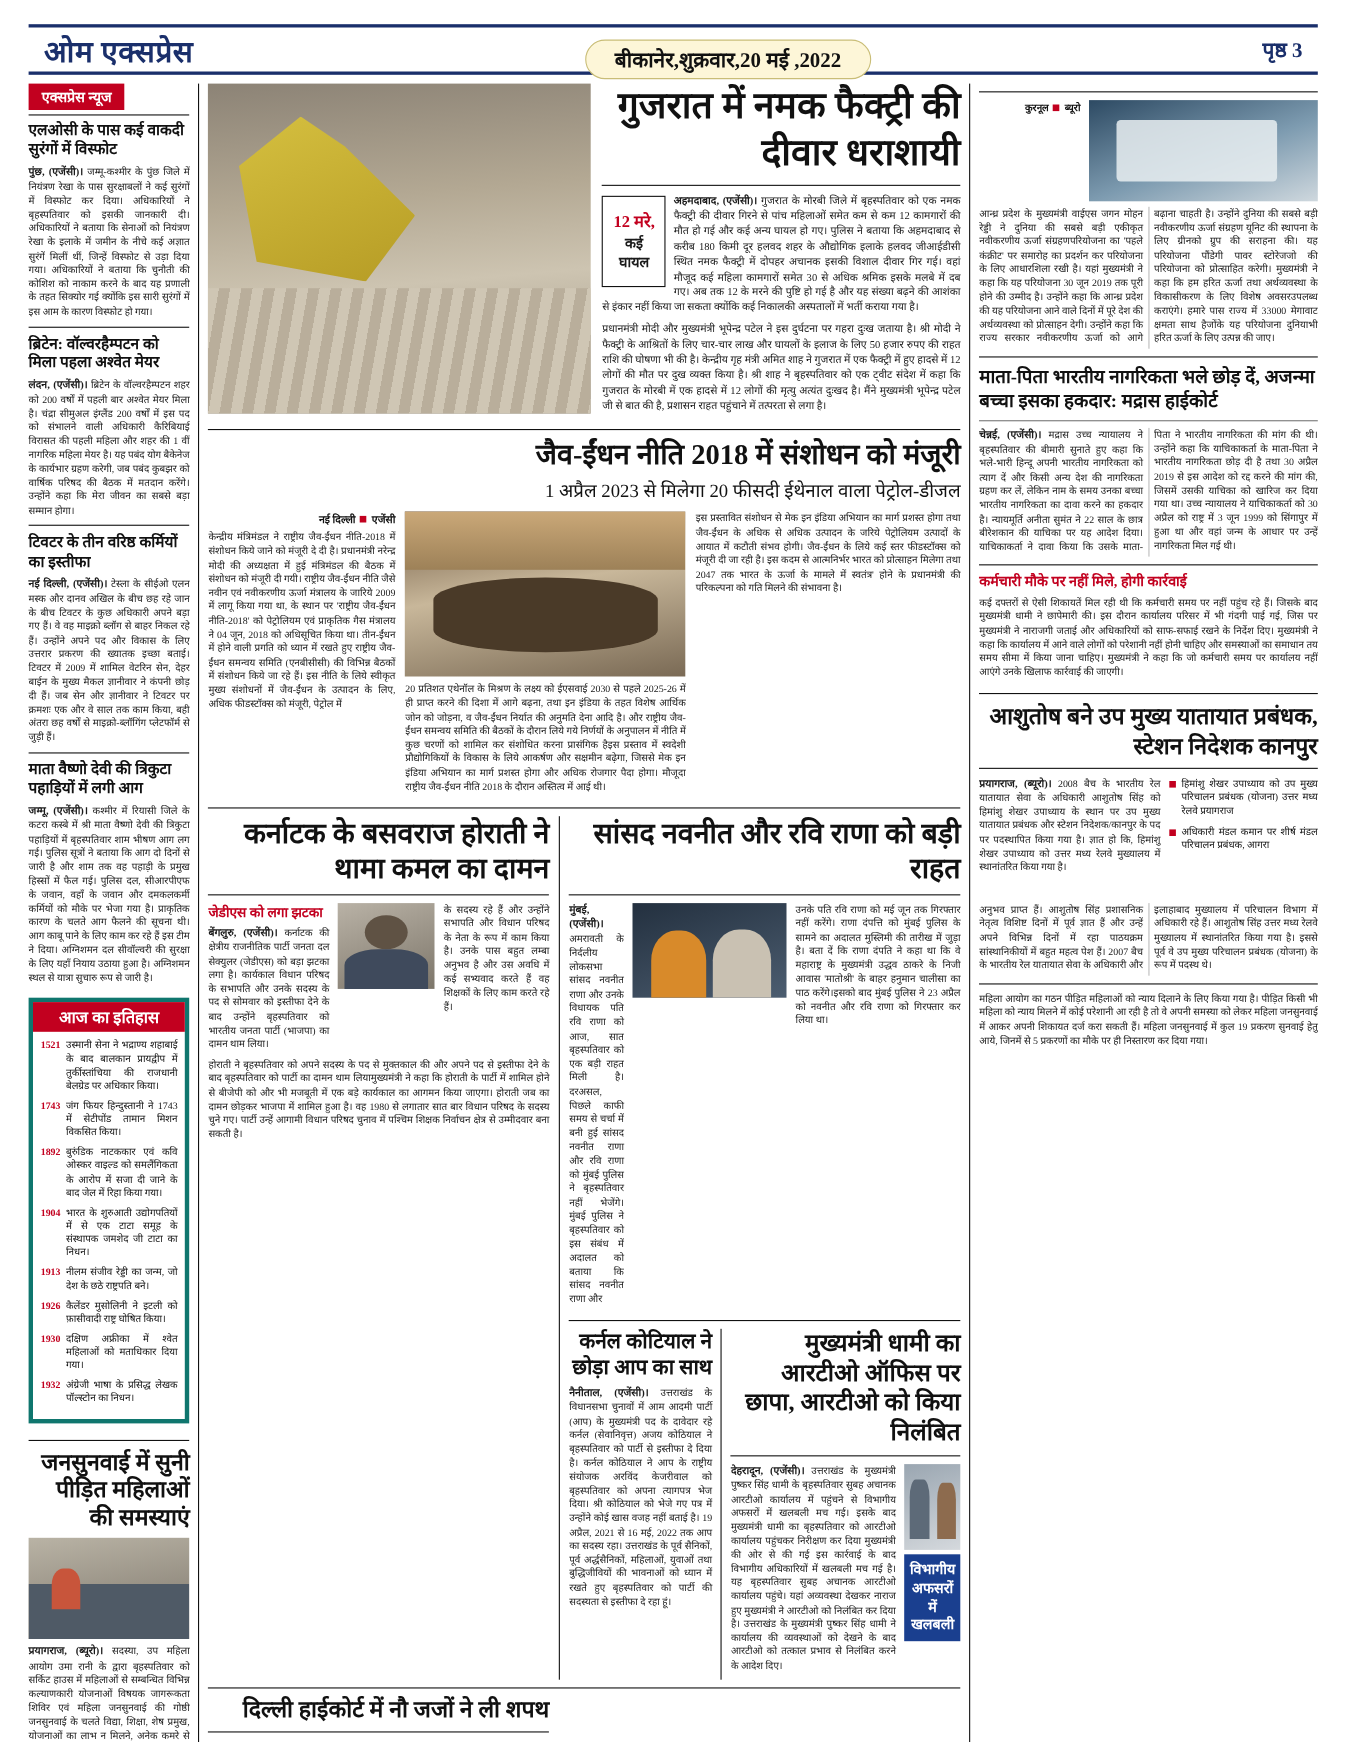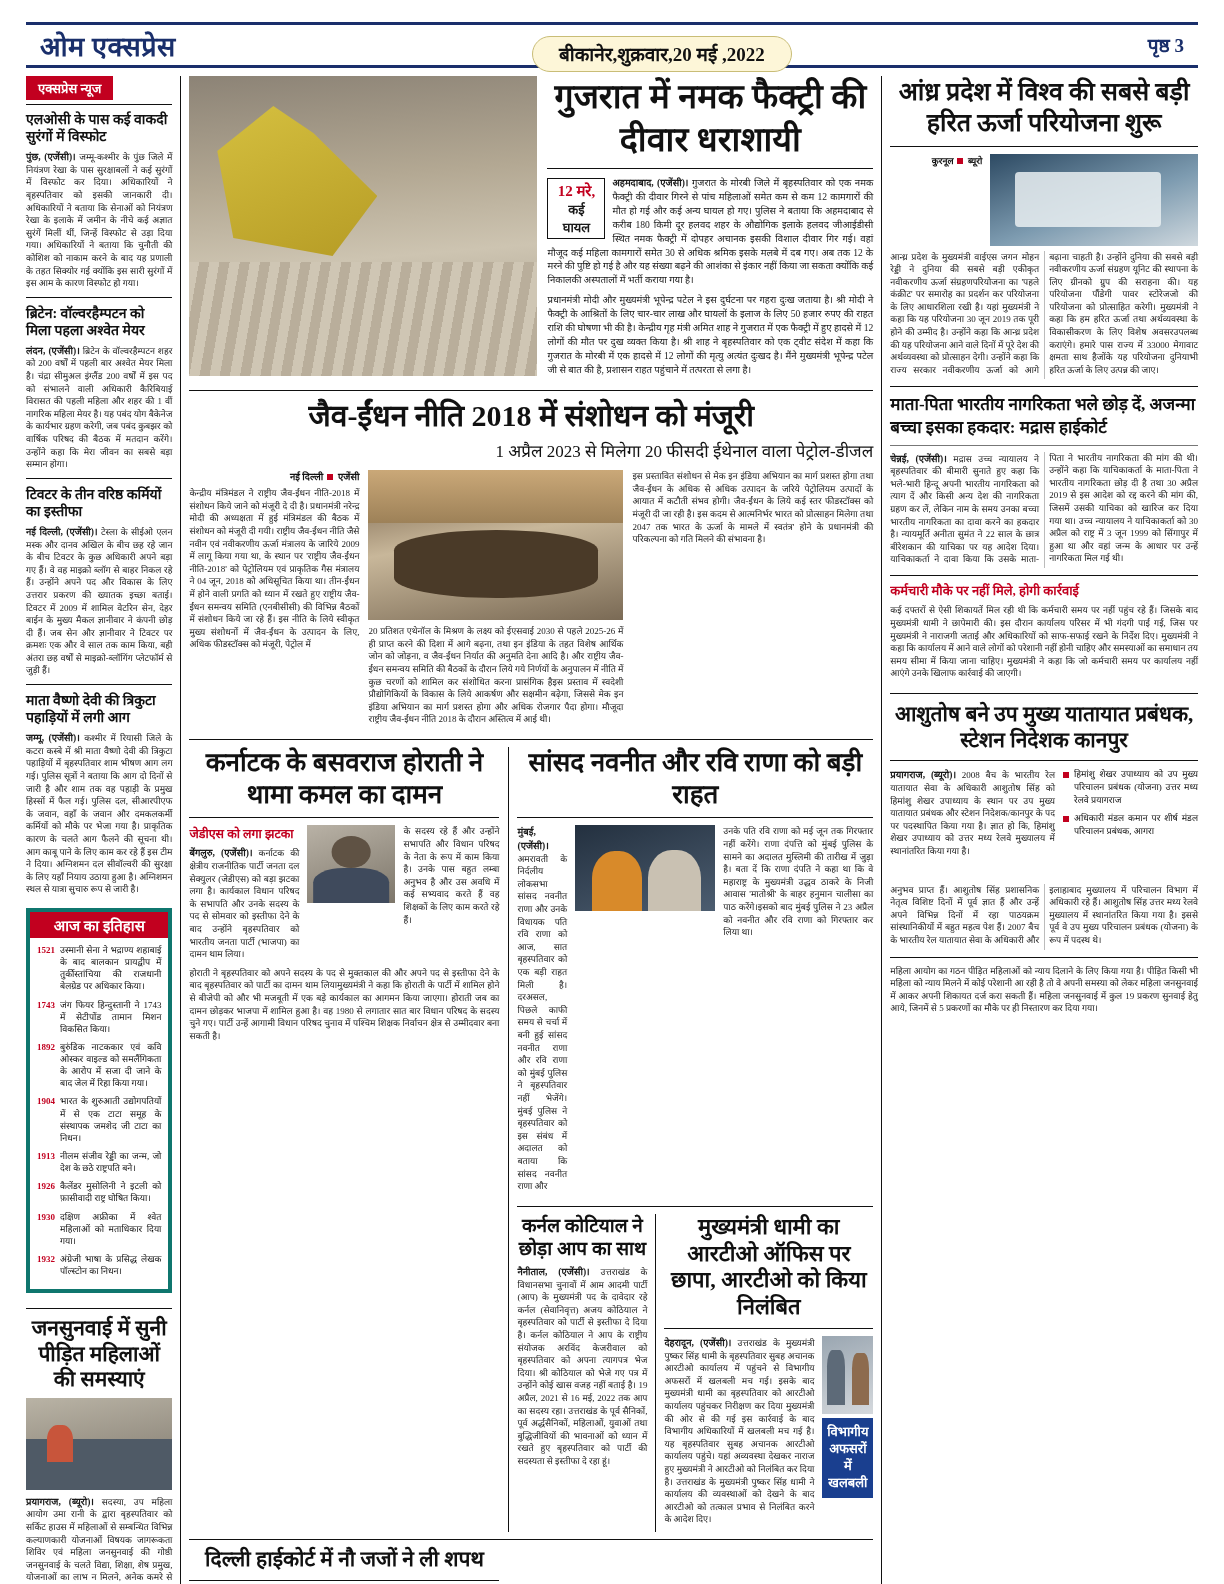--- a/index.html
+++ b/index.html
@@ -143,21 +143,21 @@
     background:#4f5a66;
   }
   .ph-hall:after{
     content:""; position:absolute; left:14%; top:30%; width:18%; height:40%;
     background:#c8553b; border-radius:40% 40% 0 0;
   }
 
   
   .callout {
     border:1px solid #111;
-    padding:2px 6px;
+    padding:13px 6px;
     text-align:center;
     font-family:"Liberation Serif", serif;
     font-weight:bold;
     font-size:13px;
     line-height:1.35;
     width:58px;
     float:left;
     margin:2px 7px 3px 0;
   }
   .callout .num { color:#c2001f; font-size:15px; }
@@ -181,21 +181,21 @@
   .dateline {
     font-family:"Liberation Serif", serif;
     font-weight:bold; font-size:9.6px;text-align:right;
   }
   .dot { display:inline-block; width:6px; height:6px; background:#c2001f; margin:0 3px 0 1px; }
 
   .deck {
     font-family:"Liberation Serif", serif;
     font-size:17px; text-align:right; margin:2px 0 8px 0;
   }
-  .center { text-align:center; }
+  .center { text-align:right; }
 
   .blue-badge {
     background:#1a3f8f; color:#fff; text-align:center;
     font-family:"Liberation Serif", serif; font-weight:bold; font-size:13px;
     line-height:1.3; padding:6px 4px;
   }
   .bullet-list { font-family:"Liberation Serif", serif; font-size:9px; line-height:1.4; }
   .bullet-list div { margin-bottom:6px; display:flex; gap:5px; text-align:justify;}
   .bsq { width:6px; height:6px; background:#c2001f; flex:0 0 6px; margin-top:4px; }
 
@@ -294,21 +294,21 @@
             <span class="dateline">अहमदाबाद, (एजेंसी)।</span>
             <span>गुजरात के मोरबी जिले में बृहस्पतिवार को एक नमक फैक्ट्री की दीवार गिरने से पांच महिलाओं समेत कम से कम 12 कामगारों की मौत हो गई और कई अन्य घायल हो गए। पुलिस ने बताया कि अहमदाबाद से करीब 180 किमी दूर हलवद शहर के औद्योगिक इलाके हलवद जीआईडीसी स्थित नमक फैक्ट्री में दोपहर अचानक इसकी विशाल दीवार गिर गई। वहां मौजूद कई महिला कामगारों समेत 30 से अधिक श्रमिक इसके मलबे में दब गए। अब तक 12 के मरने की पुष्टि हो गई है और यह संख्या बढ़ने की आशंका से इंकार नहीं किया जा सकता क्योंकि कई निकालकी अस्पतालों में भर्ती कराया गया है।</span>
           </p>
           <p class="body">प्रधानमंत्री मोदी और मुख्यमंत्री भूपेन्द्र पटेल ने इस दुर्घटना पर गहरा दुःख जताया है। श्री मोदी ने फैक्ट्री के आश्रितों के लिए चार-चार लाख और घायलों के इलाज के लिए 50 हजार रुपए की राहत राशि की घोषणा भी की है। केन्द्रीय गृह मंत्री अमित शाह ने गुजरात में एक फैक्ट्री में हुए हादसे में 12 लोगों की मौत पर दुख व्यक्त किया है। श्री शाह ने बृहस्पतिवार को एक ट्वीट संदेश में कहा कि गुजरात के मोरबी में एक हादसे में 12 लोगों की मृत्यु अत्यंत दुःखद है। मैंने मुख्यमंत्री भूपेन्द्र पटेल जी से बात की है, प्रशासन राहत पहुंचाने में तत्परता से लगा है।</p>
         </div>
       </div>
 
       <div class="sep"></div>
 
       <div>
-        <h2 class="hl hl-xxl center" style="font-size:30px">जैव-ईंधन नीति 2018 में संशोधन को मंजूरी</h2>
+        <h2 class="hl hl-xxl center" style="font-size:26px">जैव-ईंधन नीति 2018 में संशोधन को मंजूरी</h2>
         <div class="deck">1 अप्रैल 2023 से मिलेगा 20 फीसदी ईथेनाल वाला पेट्रोल-डीजल</div>
         <div class="flex" style="gap:9px">
           <div style="flex:0 0 170px">
             <div class="dateline">
               <span>नई दिल्ली</span>
               <span class="dot"></span>
               <span>एजेंसी</span>
             </div>
             <p class="body small" style="margin-top:4px">केन्द्रीय मंत्रिमंडल ने राष्ट्रीय जैव-ईंधन नीति-2018 में संशोधन किये जाने को मंजूरी दे दी है। प्रधानमंत्री नरेन्द्र मोदी की अध्यक्षता में हुई मंत्रिमंडल की बैठक में संशोधन को मंजूरी दी गयी। राष्ट्रीय जैव-ईंधन नीति जैसे नवीन एवं नवीकरणीय ऊर्जा मंत्रालय के जारिये 2009 में लागू किया गया था, के स्थान पर 'राष्ट्रीय जैव-ईंधन नीति-2018' को पेट्रोलियम एवं प्राकृतिक गैस मंत्रालय ने 04 जून, 2018 को अधिसूचित किया था। तीन-ईंधन में होने वाली प्रगति को ध्यान में रखते हुए राष्ट्रीय जैव-ईंधन समन्वय समिति (एनबीसीसी) की विभिन्न बैठकों में संशोधन किये जा रहे हैं। इस नीति के लिये स्वीकृत मुख्य संशोधनों में जैव-ईंधन के उत्पादन के लिए, अधिक फीडस्टॉक्स को मंजूरी, पेट्रोल में</p>
           </div>
@@ -386,21 +386,20 @@
       <div style="width:310px">
         <h2 class="hl hl-lg center" style="font-size:21px">दिल्ली हाईकोर्ट में नौ जजों ने ली शपथ</h2>
         <div class="sep"></div>
 
       </div>
 
     </div>
 
     <div class="col-right vline" style="padding-left:8px">
 
-      <h2 class="hl hl-lg center" style="font-size:25px;line-height:1.25">आंध्र प्रदेश में विश्व की सबसे बड़ी हरित ऊर्जा परियोजना शुरू</h2>
       <div class="sep"></div>
       <div class="flex" style="gap:8px">
         <div style="flex:0 0 92px">
           <div class="dateline" style="font-size:9px">
             <span>कुरनूल</span>
             <span class="dot"></span>
             <span>ब्यूरो</span>
           </div>
         </div>
         <div style="flex:1">

